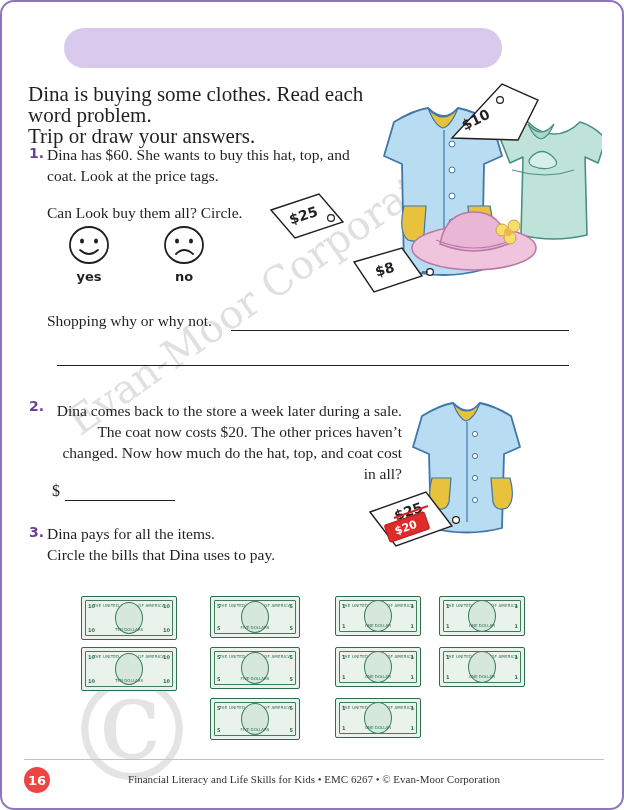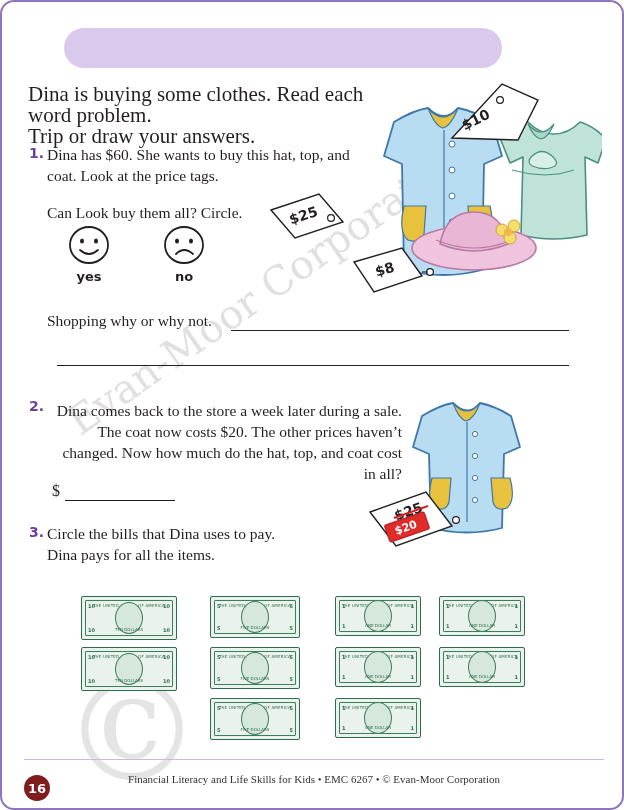--- a/index.html
+++ b/index.html
@@ -122,29 +122,28 @@
   #q3-body { left: 45px; top: 521px; width: 330px; }
 
   
   .footer-badge {
     position: absolute;
     left: 22px;
     top: 765px;
     width: 26px;
     height: 26px;
     border-radius: 50%;
-    background: #7f1d1d;
+    background: #ef4444;
     color: #ffffff;
     font-family: "DejaVu Sans", sans-serif;
     font-weight: bold;
     font-size: 13px;
     display: flex;
     align-items: center;
     justify-content: center;
-    margin-top: 8px;
   }
   .footer-text {
     position: absolute;
     left: 0;
     top: 771px;
     width: 624px;
     text-align: center;
     font-size: 11px;
     color: #333;
   }
@@ -374,22 +373,22 @@
     <text class="tag-text" x="46" y="32" transform="rotate(-19 46 32)" text-anchor="middle">$25</text>
     <line x1="30" y1="34" x2="64" y2="22" stroke="#d42027" stroke-width="2"></line>
     <g>
       <rect x="22" y="34" width="42" height="18" rx="2" fill="#e02b2b" stroke="#b01c1c" stroke-width="1" transform="rotate(-19 43 43)"></rect>
       <text x="43" y="47" transform="rotate(-19 43 47)" text-anchor="middle" font-family="DejaVu Sans, sans-serif" font-size="11" font-weight="bold" fill="#ffffff">$20</text>
     </g>
   </svg>
 
   <div class="item-num" id="q3-num">3.</div>
   <div class="item-body" id="q3-body">
+    <div>Dina pays for all the items.</div>
     <div>Circle the bills that Dina uses to pay.</div>
-    <div>Dina pays for all the items.</div>
   </div>
 
   <div class="bill" style="left:79px; top:594px; width:96px; height:44px;">
     <div class="bill-inner"></div>
     <div class="bill-top">THE UNITED STATES OF AMERICA</div>
     <div class="bill-oval"></div>
     <div class="bill-corner" style="left:6px; top:6px;">10</div>
     <div class="bill-corner" style="right:6px; top:6px;">10</div>
     <div class="bill-corner" style="left:6px; bottom:6px;">10</div>
     <div class="bill-corner" style="right:6px; bottom:6px;">10</div>

